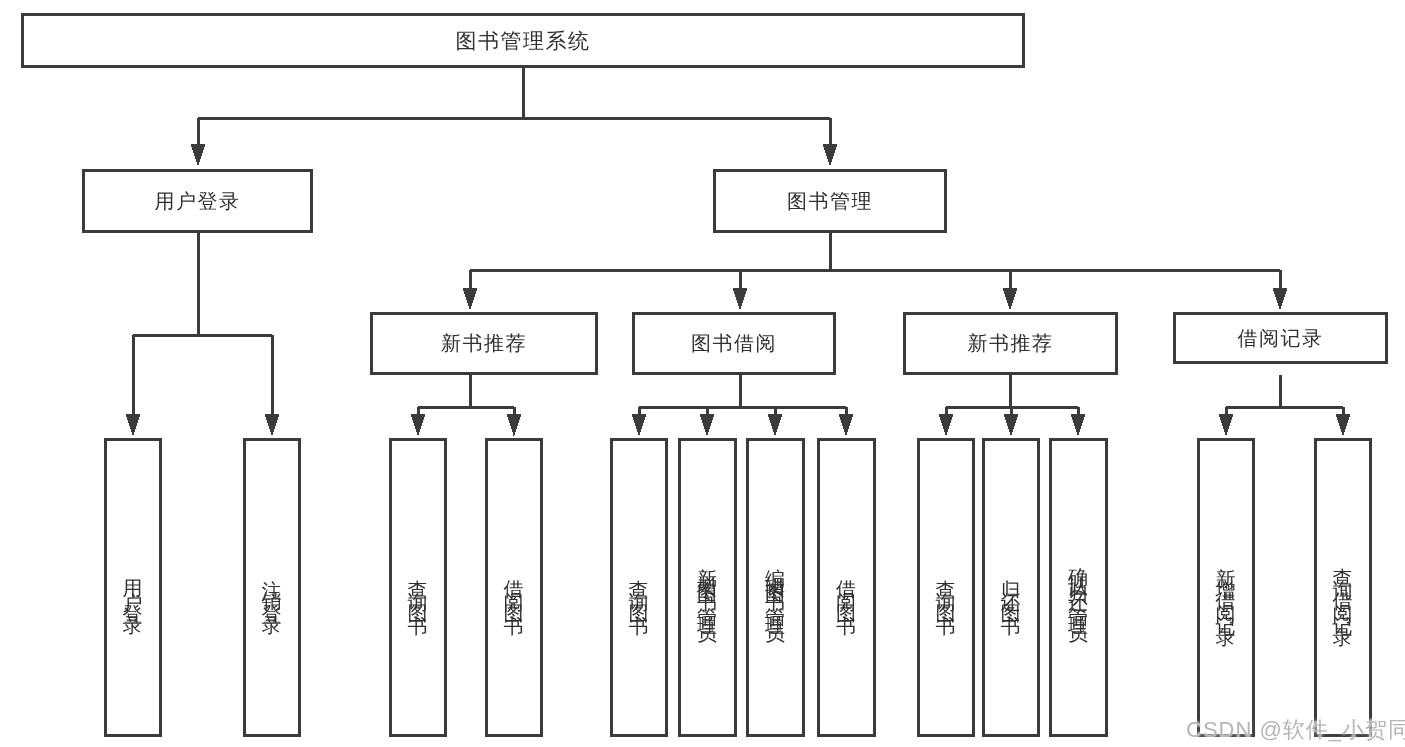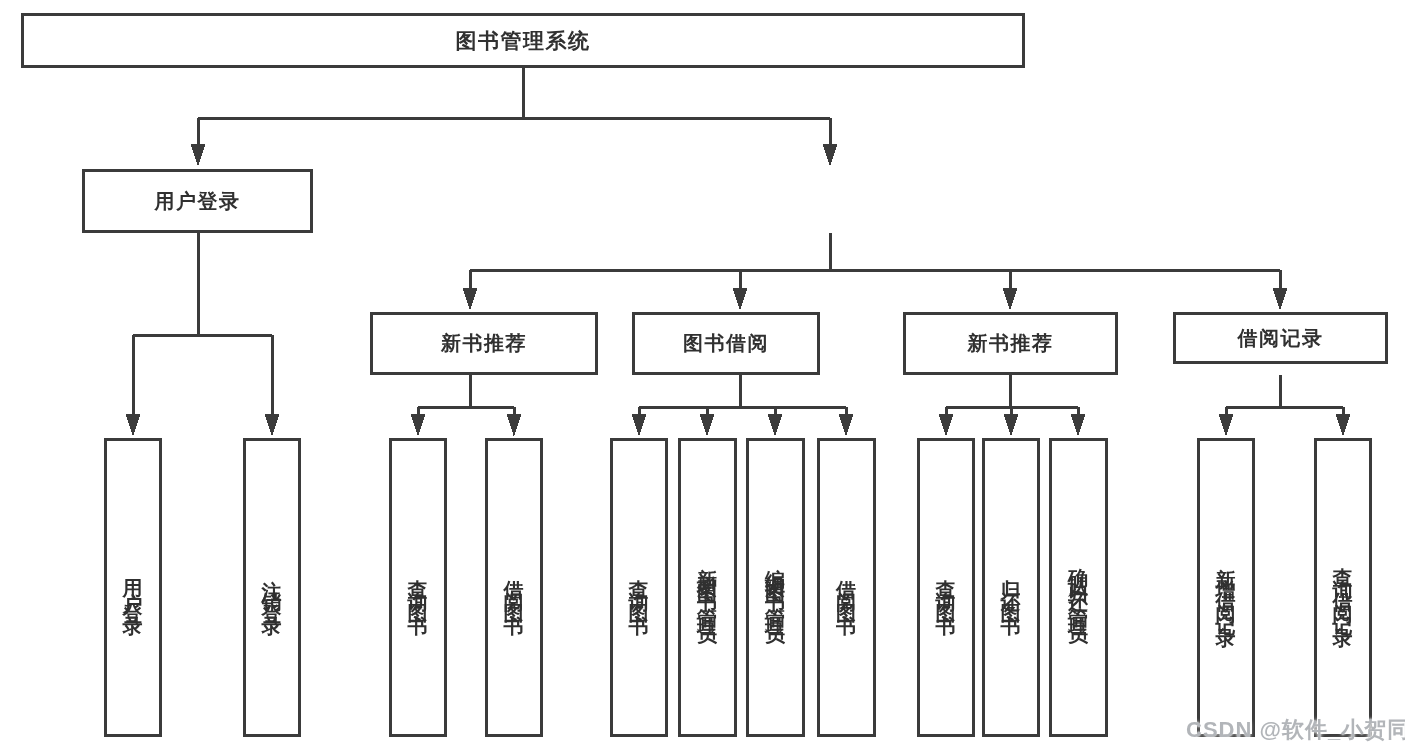--- a/index.html
+++ b/index.html
@@ -1,19 +1,19 @@
 <!DOCTYPE html>
 <html style="--line: #3b3b3b; --text: #303030; --background: #ffffff; --watermark: #b2b5b9;"><head>
 <meta charset="utf-8">
 <title>图书管理系统</title>
 <style>
   html,body{margin:0;padding:0;background:#fff;}
   .canvas{
     position:relative;width:1405px;height:747px;background:var(--background,#fff);
-    font-family:"Liberation Sans",sans-serif;overflow:hidden;font-weight:bold;
+    font-family:"Liberation Sans",sans-serif;overflow:hidden;
   }
   svg.wires{position:absolute;left:0;top:0;width:1405px;height:747px;}
   .wire{stroke:var(--line,#3b3b3b);stroke-width:3;fill:none;}
   .arrows{fill:var(--line,#3b3b3b);stroke:none;}
   .box{
     position:absolute;box-sizing:border-box;background:#fff;
     border:3px solid var(--line,#3b3b3b);
     display:flex;align-items:center;justify-content:center;
     color:var(--text,#303030);
   }
@@ -89,23 +89,24 @@
       M938.5 414 L953.5 414 L946 437 Z
       M1003.5 414 L1018.5 414 L1011 437 Z
       M1070.5 414 L1085.5 414 L1078 437 Z
       M1218.5 414 L1233.5 414 L1226 437 Z
       M1335.5 414 L1350.5 414 L1343 437 Z"></path>
   </svg>
 
   <div class="box h root" style="left:21px;top:13px;width:1004px;height:55px">图书管理系统</div>
 
   <div class="box h" style="left:82px;top:169px;width:231px;height:64px">用户登录</div>
+  <div class="box h" style="left:713px;top:169px;width:234px;height:64px">图书管理</div>
 
   <div class="box h" style="left:370px;top:312px;width:228px;height:63px">新书推荐</div>
-  <div class="box h" style="left:632px;top:312px;width:188px;height:63px">图书借阅</div>
+  <div class="box h" style="left:632px;top:312px;width:204px;height:63px">图书借阅</div>
   <div class="box h" style="left:903px;top:312px;width:215px;height:63px">新书推荐</div>
   <div class="box h" style="left:1173px;top:312px;width:215px;height:52px">借阅记录</div>
 
   <div class="box leaf" style="left:104px;top:438px;width:58px;height:299px">用户登录</div>
   <div class="box leaf" style="left:243px;top:438px;width:58px;height:299px">注销登录</div>
 
   <div class="box leaf" style="left:389px;top:438px;width:58px;height:299px">查询图书</div>
   <div class="box leaf" style="left:485px;top:438px;width:58px;height:299px">借阅图书</div>
 
   <div class="box leaf" style="left:610px;top:438px;width:58px;height:299px">查询图书</div>

